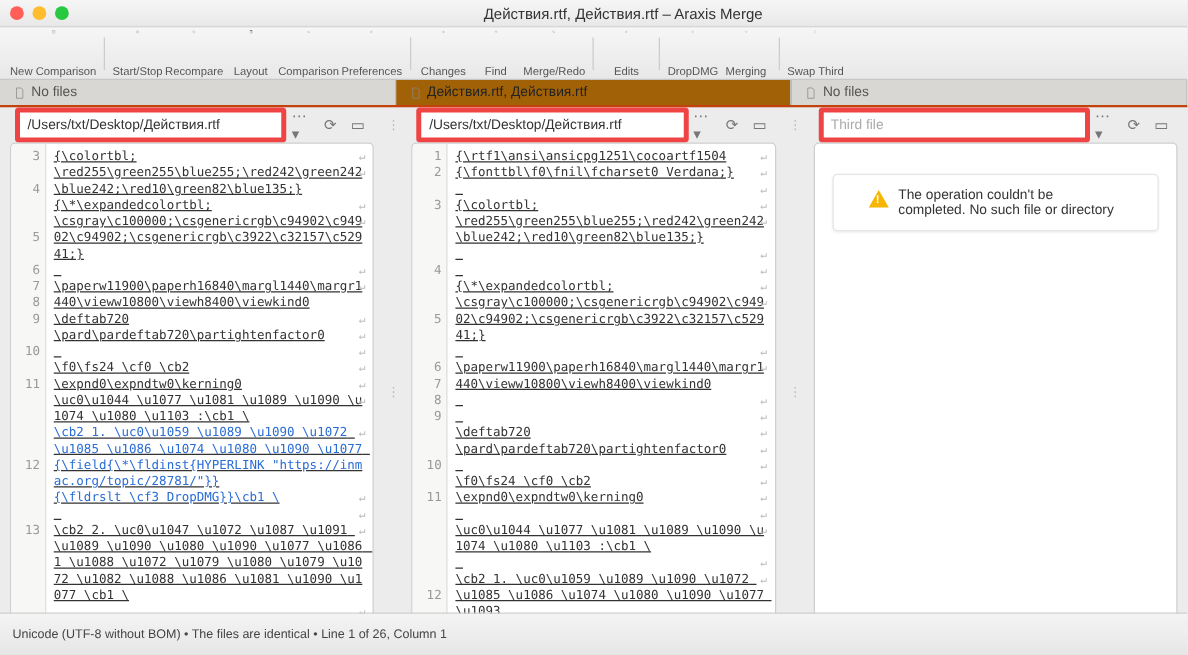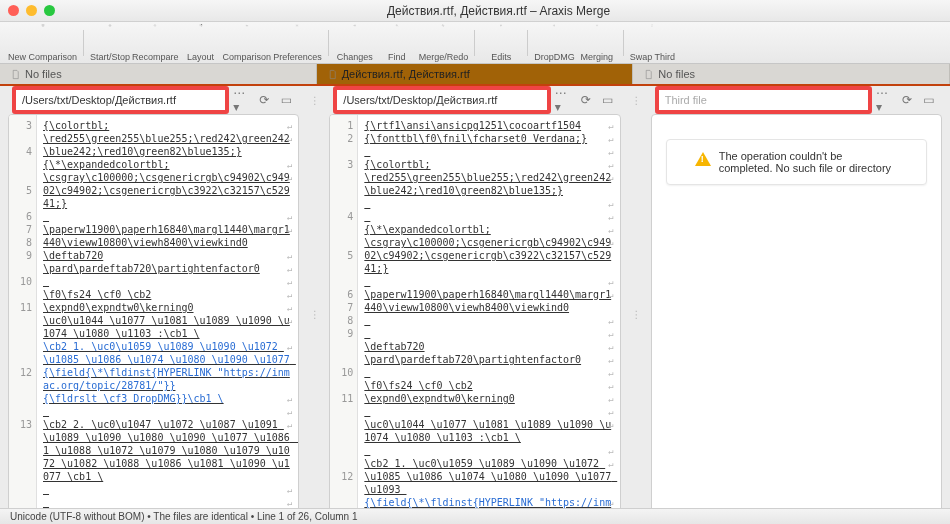--- a/index.html
+++ b/index.html
@@ -27,21 +27,21 @@
 .pane { flex: 1; background: #fff; border: 1px solid #cfcfcf; border-radius: 4px; overflow: hidden; position: relative; display: flex; }
 .gutter { width: 28px; background: #f7f7f5; border-right: 1px solid #e0e0e0; font-family: Menlo, monospace; font-size: 10px; color: #999; text-align: right; padding: 4px 4px 0 0; line-height: 13px; }
 .code { flex: 1; font-family: Menlo, monospace; font-size: 10px; color: #333; padding: 4px 4px 0 6px; line-height: 13px; white-space: pre-wrap; word-break: break-all; overflow: hidden; text-decoration: underline; }
 .code .line { position: relative; min-height: 13px; }
 .margin-marker { position: absolute; right: 2px; top: 1px; color: #bbb; font-size: 9px; pointer-events: none; }
 .hl-blue { color: #2a6dd4; }
 .pane3 { display: flex; align-items: flex-start; justify-content: center; padding: 24px 14px; }
 .warn-box { background: #fff; border: 1px solid #e5e5e5; border-radius: 4px; padding: 10px 28px; display: flex; gap: 8px; align-items: flex-start; font-size: 11px; color: #333; box-shadow: 0 1px 2px rgba(0,0,0,.06); }
 .warn-icon { width: 0; height: 0; border-left: 8px solid transparent; border-right: 8px solid transparent; border-bottom: 14px solid #f7b500; position: relative; margin-top: 2px; flex: none; }
 .warn-icon::after { content: "!"; position: absolute; left: -2px; top: 2px; font-size: 9px; font-weight: bold; color: #fff; }
-.status { position: absolute; left: 0; right: 0; bottom: 0; height: 16px; background: linear-gradient(#f4f4f4,#e6e6e6); border-top: 1px solid #cfcfcf; font-size: 10px; color: #444; display: flex; align-items: center; padding: 0 10px; }
+.status { position: absolute; left: 0; right: 0; bottom: 0; height: 34px; background: linear-gradient(#f4f4f4,#e6e6e6); border-top: 1px solid #cfcfcf; font-size: 10px; color: #444; display: flex; align-items: center; padding: 0 10px; }
 .divider-dots { width: 14px; display: flex; align-items: center; justify-content: center; color: #b8b8b8; font-size: 10px; letter-spacing: -1px; }
 </style>
 </head>
 <body>
 
 <div class="titlebar">
   <div class="traffic">
     <div class="dot red"></div>
     <div class="dot yellow"></div>
     <div class="dot green"></div>

